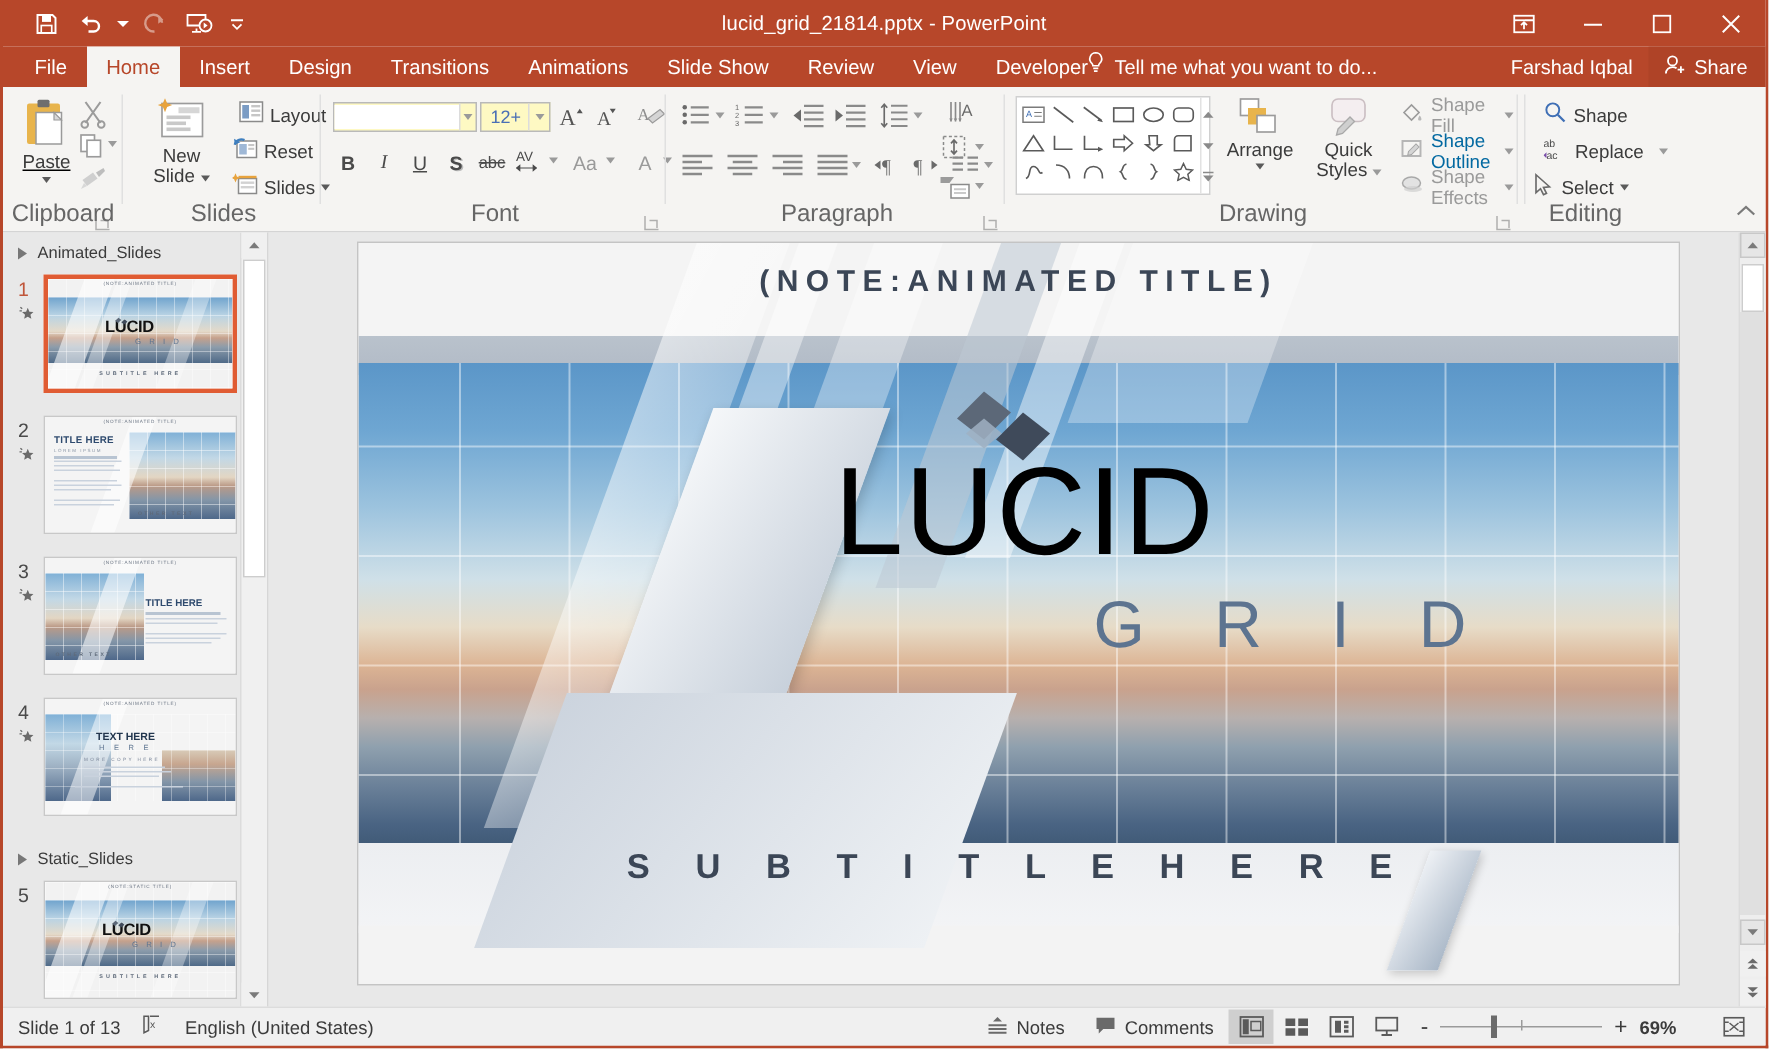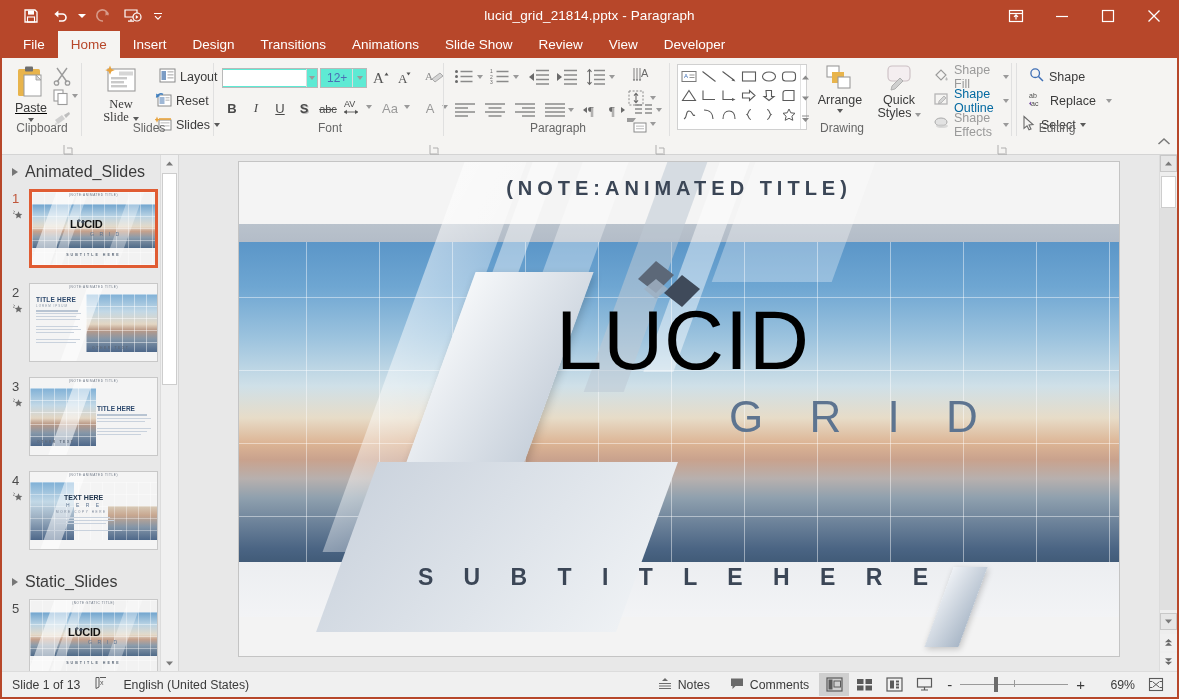--- a/index.html
+++ b/index.html
@@ -30,51 +30,51 @@
   .tellme{position:absolute;left:722px;top:0;height:27px;line-height:27px;font-size:13.3px;color:#fff;
           display:flex;align-items:center;gap:6px;}
   .userbox{position:absolute;right:0;top:0;height:27px;display:flex;align-items:center;}
   .username{font-size:13.3px;color:#fff;padding-right:10px;white-space:nowrap;}
   .sharebtn{display:flex;align-items:center;gap:5px;background:#a8402590;height:27px;padding:0 12px 0 10px;
             font-size:13.3px;color:#fff;}
 
   
   .ribbon{position:relative;height:96px;background:#f5f4f2;border-bottom:1px solid #d4d4d4;}
   .grp{position:absolute;top:0;height:96px;}
-  .grp .glabel{position:absolute;bottom:19px;width:100%;text-align:center;font-size:12px;color:#666;}
+  .grp .glabel{position:absolute;bottom:2px;width:100%;text-align:center;font-size:16px;color:#666;}
   .grp .divider{position:absolute;right:0;top:5px;bottom:18px;width:1px;background:#e0e0e0;}
   .dlg{position:absolute;bottom:2px;right:3px;width:11px;height:11px;opacity:.55;}
   .lbl{font-size:12.5px;color:#3b3b3b;}
   .big{display:flex;flex-direction:column;align-items:center;justify-content:flex-start;}
   .big .cap{font-size:12.5px;color:#3b3b3b;text-align:center;line-height:13px;margin-top:2px;}
   .ic{display:flex;align-items:center;justify-content:center;}
   .caret{width:0;height:0;border-left:3.5px solid transparent;border-right:3.5px solid transparent;
          border-top:4px solid #5a5a5a;display:inline-block;}
   .caret.lt{border-top-color:#9a9a9a;}
   .sbtn{display:flex;align-items:center;gap:4px;height:22px;padding:0 3px;}
-  .fbox{height:20px;background:#5eead4;border:1px solid #b9b9b9;display:flex;align-items:center;
+  .fbox{height:20px;background:#fef9c3;border:1px solid #b9b9b9;display:flex;align-items:center;
         justify-content:space-between;box-sizing:border-box;}
   .fbox .fbcar{width:13px;display:flex;align-items:center;justify-content:center;border-left:1px solid #dcdcdc;height:18px;}
   .fsizetxt{font-size:12px;color:#4a6fb5;padding-left:6px;}
   .fmt{font-size:13px;color:#4a4a4a;width:20px;height:20px;display:flex;align-items:center;justify-content:center;}
   .gal{position:absolute;border:1px solid #d0d0d0;background:#fff;box-sizing:border-box;display:flex;}
   .galgrid{display:grid;grid-template-columns:repeat(6,20px);grid-template-rows:repeat(3,19px);
            padding:2px 1px;}
   .galcell{display:flex;align-items:center;justify-content:center;}
   .galscroll{width:13px;border-left:1px solid #e2e2e2;display:flex;flex-direction:column;
              justify-content:space-between;align-items:center;padding:2px 0;}
   .collapse{position:absolute;right:6px;bottom:2px;}
 
   
   .workspace{position:relative;height:calc(699px - 31px - 27px - 97px - 25px - 2px);background:#e8e8e8;}
 
   
   .thumbpane{position:absolute;left:0;top:0;bottom:0;width:176px;background:#e8e8e8;overflow:hidden;
              border-right:1px solid #d6d6d6;}
-  .sechdr{display:flex;align-items:center;gap:7px;padding:8px 0 4px 10px;font-size:16px;color:#3b3b3b;}
+  .sechdr{display:flex;align-items:center;gap:7px;padding:8px 0 4px 10px;font-size:11px;color:#3b3b3b;}
   .sectri{width:0;height:0;border-top:4px solid transparent;border-bottom:4px solid transparent;
           border-left:6px solid #777;}
   .thumbrow{position:relative;margin:4px 0 0 0;height:86px;}
   .tnum{position:absolute;left:10px;top:2px;font-size:13px;color:#4a4a4a;}
   .tstar{position:absolute;left:10px;top:20px;font-size:11px;color:#6a6a6a;line-height:10px;}
   .tframe{position:absolute;left:27px;top:0;width:129px;height:79px;background:#fff;
           border:1px solid #c8c8c8;box-sizing:border-box;overflow:hidden;}
   .tframe.sel{border:3px solid #e05c33;}
   .tpanescroll{position:absolute;right:0;top:0;bottom:0;width:17px;background:#f0f0f0;border-left:1px solid #dcdcdc;}
   .sbbtn{width:17px;height:17px;display:flex;align-items:center;justify-content:center;background:#f0f0f0;}
@@ -119,21 +119,21 @@
      border-top:1px solid #dcdcdc;display:flex;align-items:center;font-size:12.3px;color:#3b3b3b;}
   .sbleft{display:flex;align-items:center;gap:14px;padding-left:10px;}
   .sbright{margin-left:auto;display:flex;align-items:center;gap:0;padding-right:6px;}
   .sbitem{display:flex;align-items:center;gap:6px;padding:0 10px;height:25px;}
   .viewbtn{width:30px;height:23px;display:flex;align-items:center;justify-content:center;}
   .viewbtn.on{background:#cfcfcf;}
   .zoomtrack{position:relative;width:108px;height:25px;display:flex;align-items:center;}
   .zoomline{position:absolute;left:0;right:0;top:12px;height:1px;background:#9a9a9a;}
   .zoomtick{position:absolute;top:8px;width:1px;height:7px;background:#9a9a9a;}
   .zoomknob{position:absolute;top:5px;width:4px;height:15px;background:#6b6b6b;}
-  .zoomval{width:42px;text-align:right;padding-right:6px;}
+  .zoomval{width:42px;text-align:left;padding-right:6px;font-weight:bold;}
 </style>
 </head>
 <body>
 
 <div class="app">
 
   <div class="titlebar">
     <div class="qat">
       <div class="qbtn">
         <svg width="16" height="16" viewBox="0 0 16 16">
@@ -167,21 +167,21 @@
             <path d="M12.8 7l2.6 2-2.6 2z" fill="#fff"></path>
           </svg>
       </div>
       <div class="qbtn" style="width:20px">
         <svg width="12" height="12" viewBox="0 0 12 12">
             <path d="M2 3.5h8M3 6.2l3 3 3-3" fill="none" stroke="#fff" stroke-width="1.2"></path>
           </svg>
       </div>
     </div>
 
-    <div class="wintitle">lucid_grid_21814.pptx - Paragraph</div>
+    <div class="wintitle">lucid_grid_21814.pptx - PowerPoint</div>
 
     <div class="wincontrols">
       <div>
         <svg width="16" height="16" viewBox="0 0 16 16">
             <rect x="1.5" y="2.5" width="13" height="11" fill="none" stroke="#fff" stroke-width="1.2"></rect>
             <path d="M1.5 5.5h13" stroke="#fff" stroke-width="1.2"></path>
             <path d="M8 11.5V7M6 8.8L8 6.8l2 2" fill="none" stroke="#fff" stroke-width="1.2"></path>
           </svg>
       </div>
       <div>
@@ -209,21 +209,43 @@
       <div class="tab">Insert</div>
       <div class="tab">Design</div>
       <div class="tab">Transitions</div>
       <div class="tab">Animations</div>
       <div class="tab">Slide Show</div>
       <div class="tab">Review</div>
       <div class="tab">View</div>
       <div class="tab">Developer</div>
     </div>
 
-
+    <div class="tellme">
+      <span>
+        <svg width="13" height="15" viewBox="0 0 13 15">
+            <path d="M6.5 1.2a4 4 0 0 1 2.6 7c-.5.5-.7 1-.7 1.6H4.6c0-.6-.2-1.1-.7-1.6a4 4 0 0 1 2.6-7z" fill="none" stroke="#fff" stroke-width="1.1"></path>
+            <path d="M4.8 11.6h3.4M5.3 13.4h2.4" stroke="#fff" stroke-width="1.1"></path>
+          </svg>
+      </span>
+      <span>Tell me what you want to do...</span>
+    </div>
+
+    <div class="userbox">
+      <span class="username">Farshad Iqbal</span>
+      <div class="sharebtn">
+        <span>
+          <svg width="16" height="15" viewBox="0 0 16 15">
+              <circle cx="6" cy="4.6" r="3" fill="none" stroke="#fff" stroke-width="1.2"></circle>
+              <path d="M1.6 13c0-2.6 2-4.3 4.4-4.3 1 0 2 .3 2.7.8" fill="none" stroke="#fff" stroke-width="1.2"></path>
+              <path d="M11.6 8.2v4.4M9.4 10.4h4.4" stroke="#fff" stroke-width="1.2"></path>
+            </svg>
+        </span>
+        <span>Share</span>
+      </div>
+    </div>
   </div>
 
   <div class="ribbon">
 
     <div class="grp" style="left:0;width:80px;">
       <div class="big" style="position:absolute;left:6px;top:6px;width:46px;text-decoration:underline;">
         <span class="ic">
           <svg width="36" height="36" viewBox="0 0 36 36">
             <rect x="5" y="5" width="22" height="27" rx="1.5" fill="#e8b44c"></rect>
             <rect x="12" y="2.5" width="8" height="5" rx="1" fill="#6e6e6e"></rect>
@@ -259,21 +281,21 @@
       <div class="dlg" style="right:8px;">
         <svg width="11" height="11" viewBox="0 0 11 11">
             <path d="M1 1v9h9" stroke="#777" fill="none" stroke-width="1"></path>
             <path d="M4 4h5v5" stroke="#777" fill="none" stroke-width="1"></path>
           </svg>
       </div>
       <div class="divider"></div>
     </div>
 
     <div class="grp" style="left:82px;width:130px;">
-      <div class="big" style="position:absolute;left:10px;top:6px;width:54px;font-family:Liberation Serif, serif;">
+      <div class="big" style="position:absolute;left:10px;top:6px;width:54px;">
         <span class="ic">
           <svg width="38" height="32" viewBox="0 0 38 32">
             <rect x="6" y="5" width="27" height="22" fill="#fff" stroke="#9b9b9b" stroke-width="1.1"></rect>
             <rect x="9" y="13" width="16" height="2.4" fill="#c9c9c9"></rect>
             <rect x="9" y="17" width="13" height="2.4" fill="#c9c9c9"></rect>
             <rect x="9" y="21" width="16" height="2.4" fill="#c9c9c9"></rect>
             <rect x="17" y="7.5" width="14" height="4" fill="#d6d6d6"></rect>
             <path d="M8 1.5l1.4 3.4L12.8 6 9.4 7.4 8 10.8 6.6 7.4 3.2 6l3.4-1.1z" fill="#e8a33d"></path>
           </svg>
         </span>

